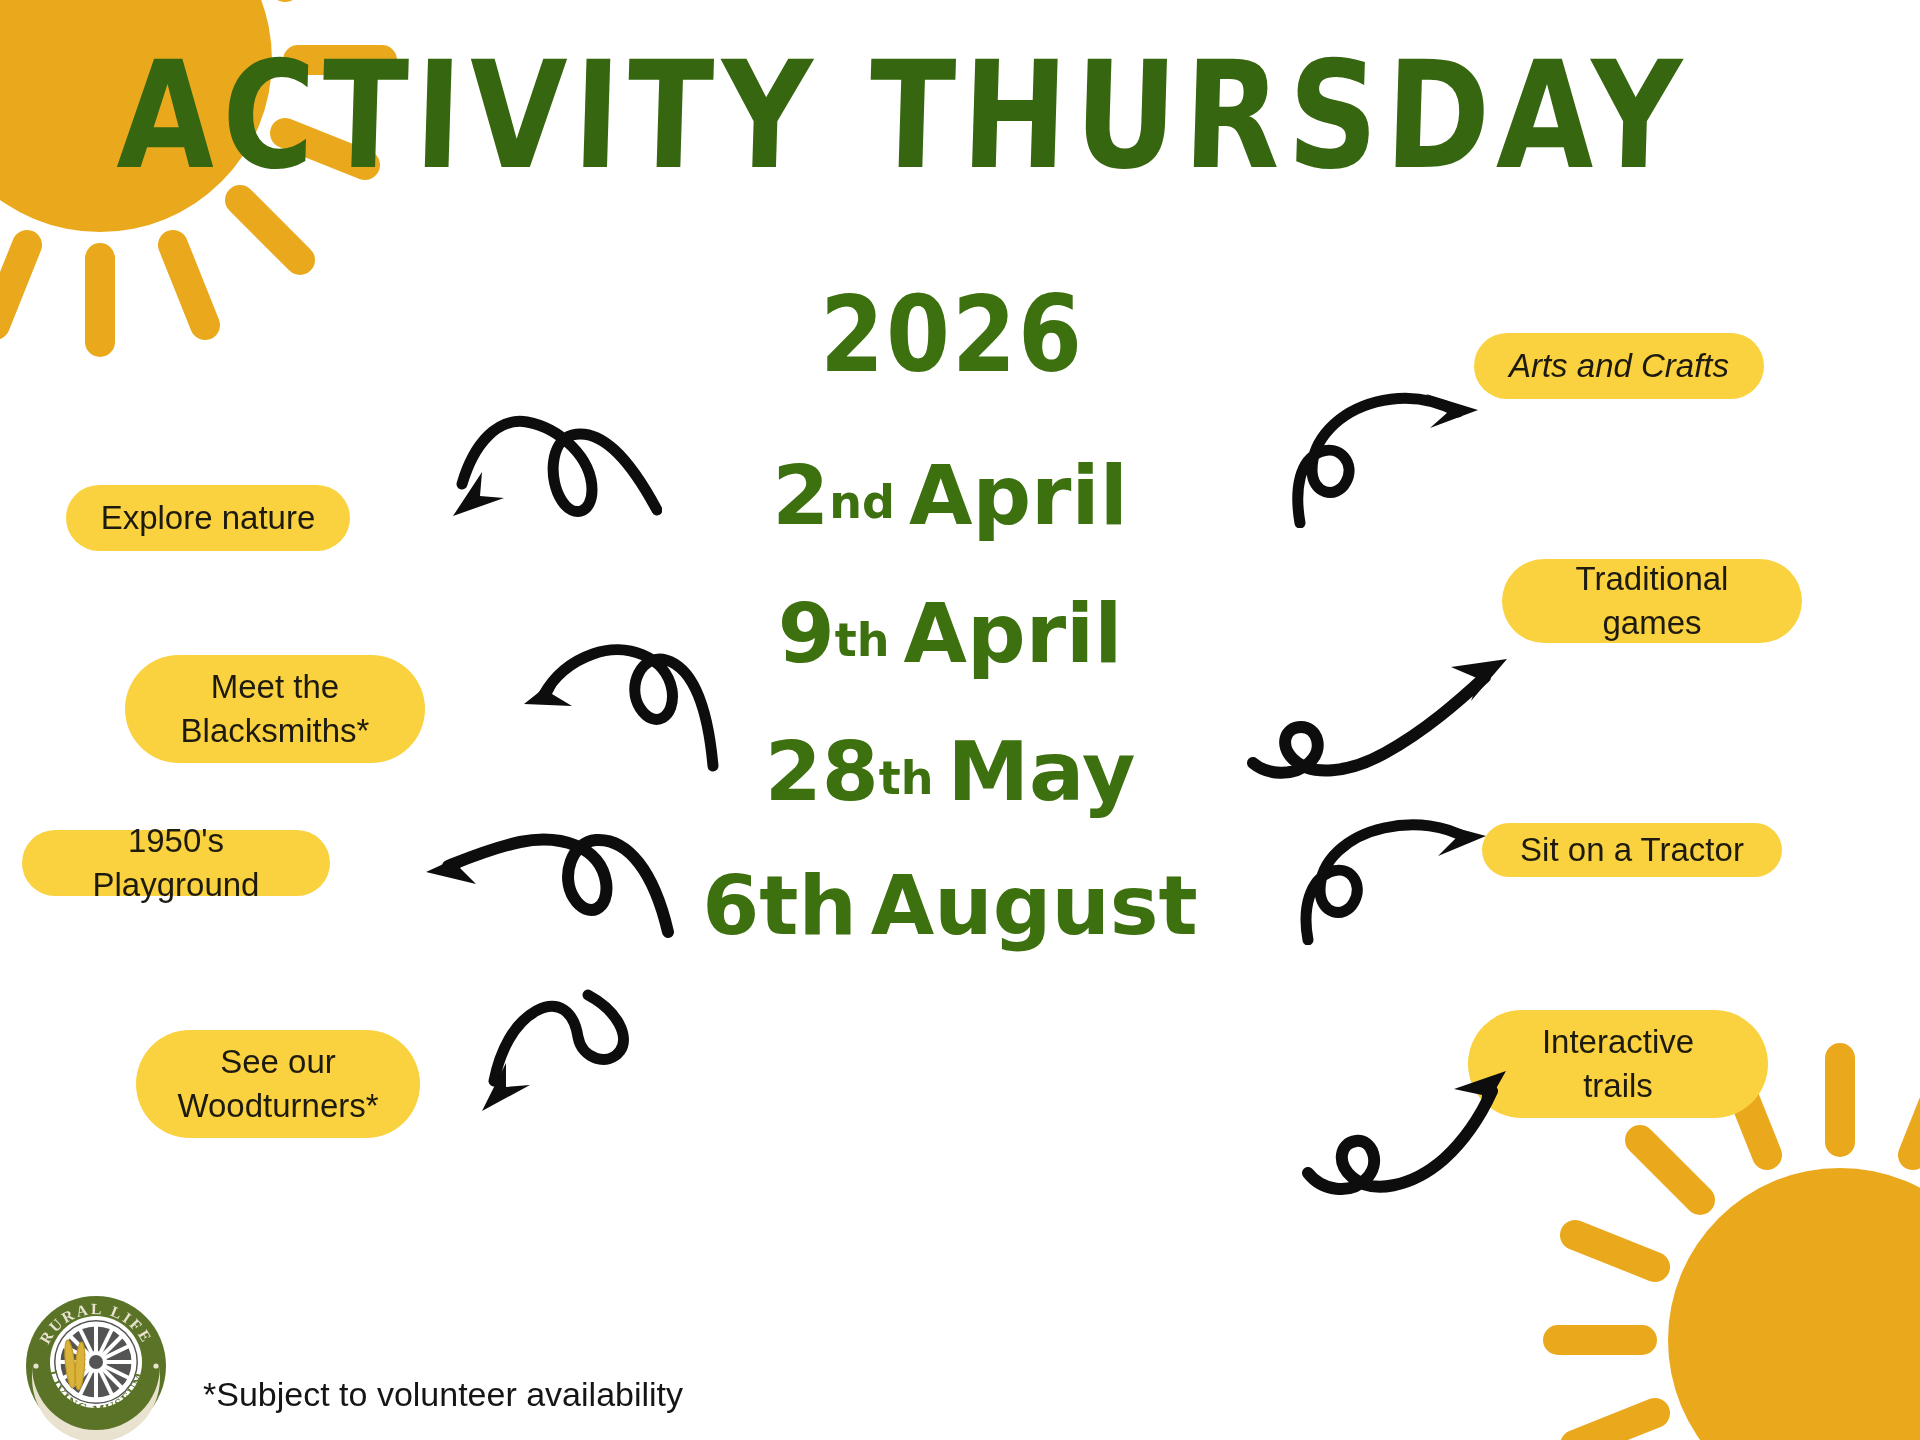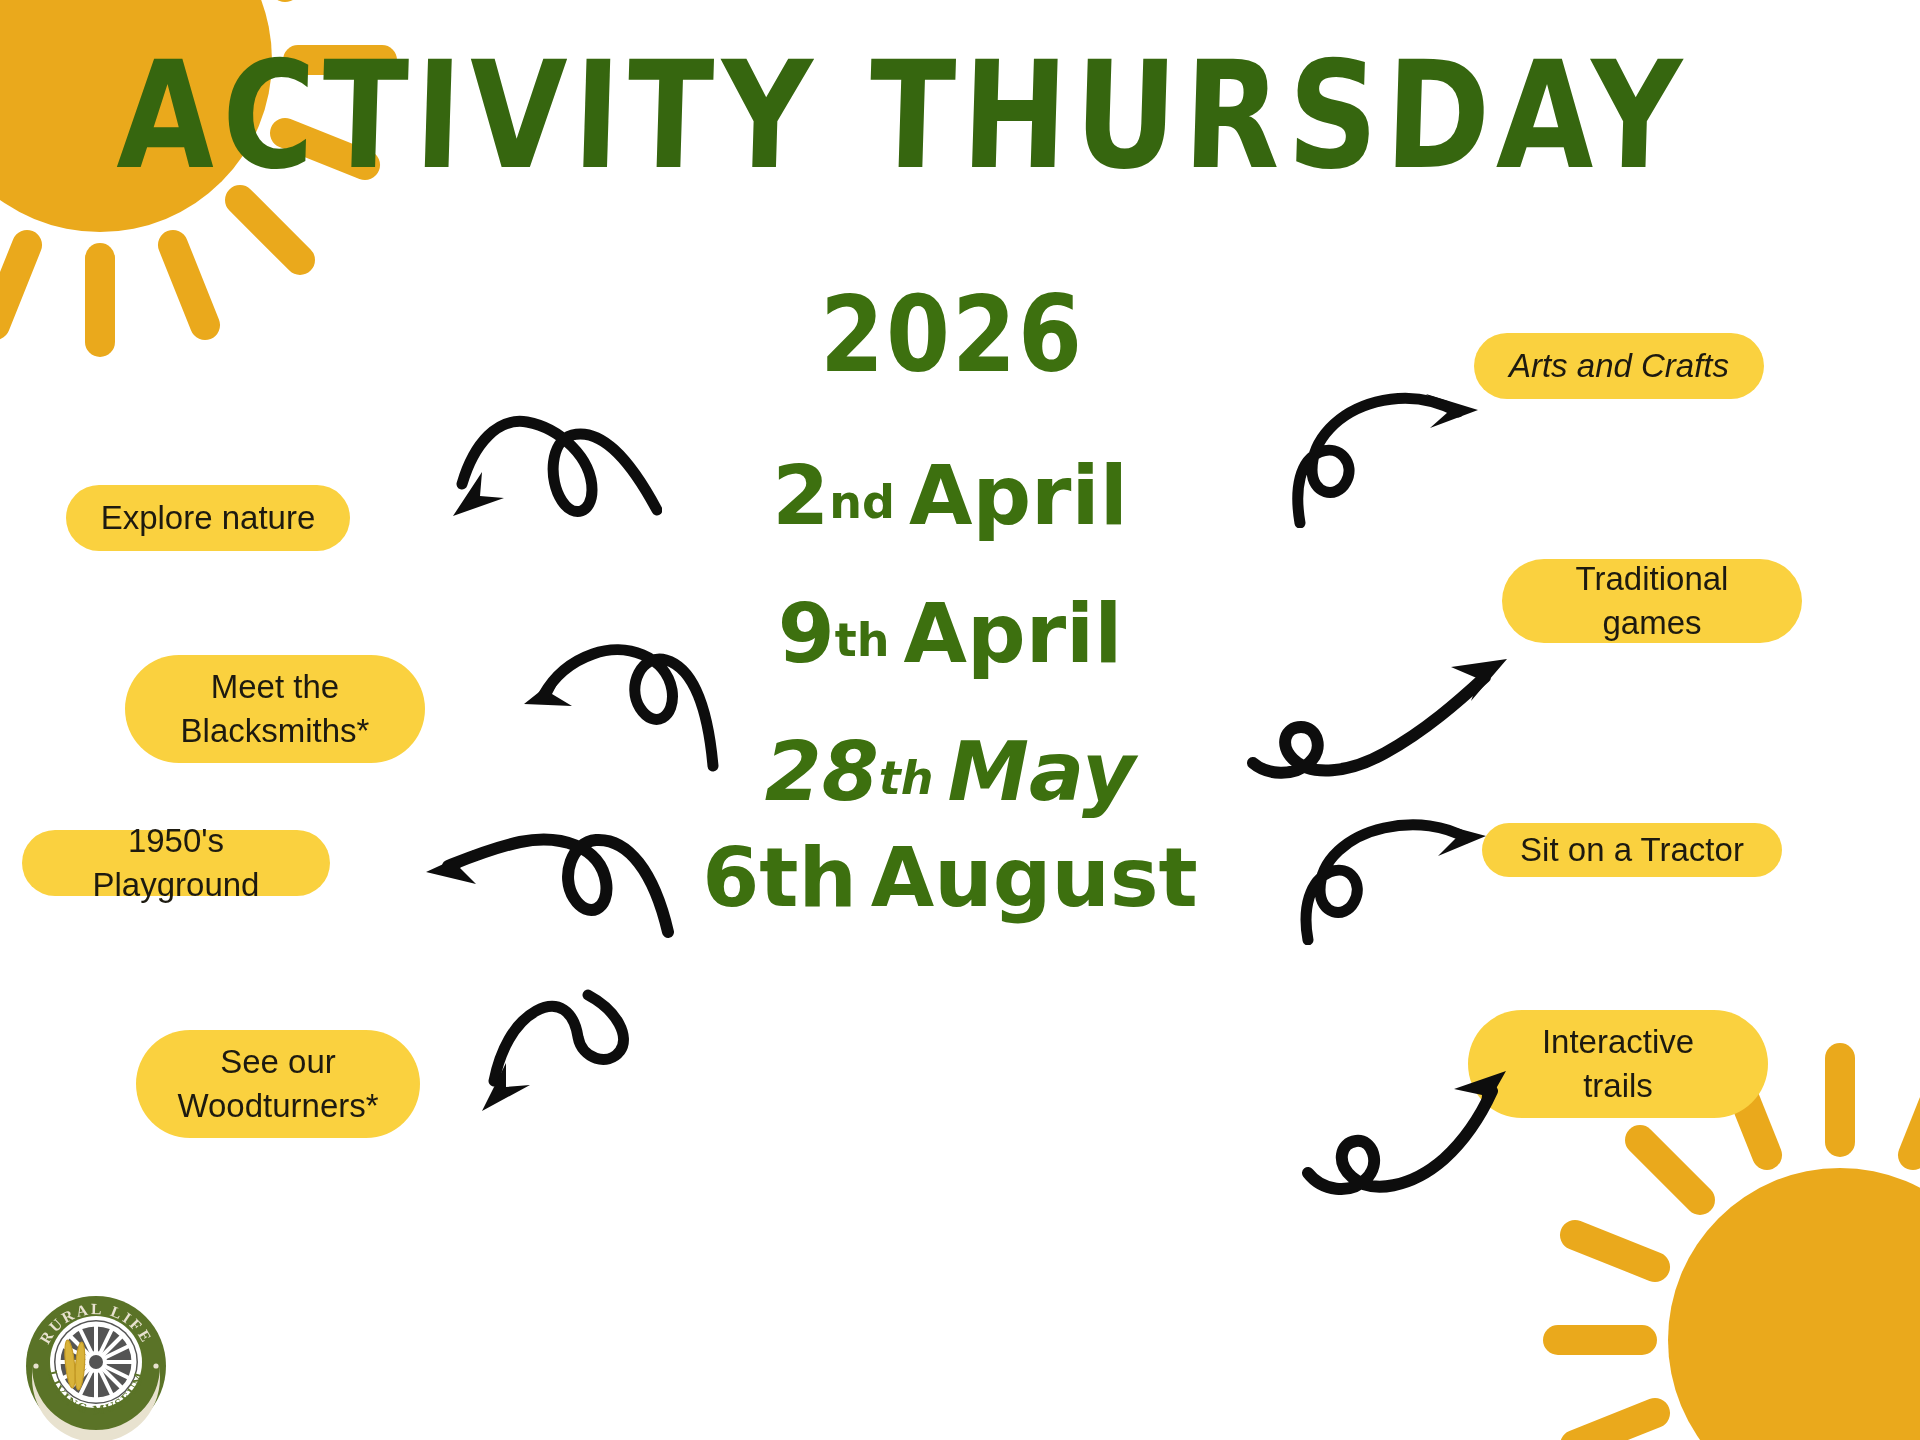--- a/index.html
+++ b/index.html
@@ -79,21 +79,21 @@
   .date-row .sup {
     font-size: 46px;
     vertical-align: super;
     line-height: 0;
   }
   .date-row .inline-ord { font-size: 82px; }
   .date-row .mon { font-size: 82px; margin-left: 14px; }
 
   .date-1 { margin-bottom: 56px; }
   .date-2 { margin-bottom: 56px; }
-  .date-3 { margin-bottom: 24px; font-style: italic; }
+  .date-3 { margin-bottom: 52px; }
   .date-4 { }
 
   
   .pill {
     position: absolute;
     background: #fad13f;
     border-radius: 999px;
     color: #1d1a10;
     font-family: "Liberation Sans", sans-serif;
     font-size: 33px;
@@ -368,14 +368,15 @@
     <circle cx="14" cy="74" r="2.6" fill="#e8e2cf"></circle>
     <circle cx="134" cy="74" r="2.6" fill="#e8e2cf"></circle>
     <text font-family="'Liberation Serif', serif" font-size="15.5" font-weight="bold" letter-spacing="2.6" fill="#e8e2cf">
       <textPath href="#arcTop" startOffset="50%" text-anchor="middle">RURAL LIFE</textPath>
     </text>
     <text font-family="'Liberation Serif', serif" font-size="13" font-weight="bold" letter-spacing="2.2" fill="#5a7327">
       <textPath href="#arcBot" startOffset="50%" text-anchor="middle">LIVING MUSEUM</textPath>
     </text>
   </svg>
 
+  <div class="footnote">*Subject to volunteer availability</div>
 
 </div>
 
 </body></html>

